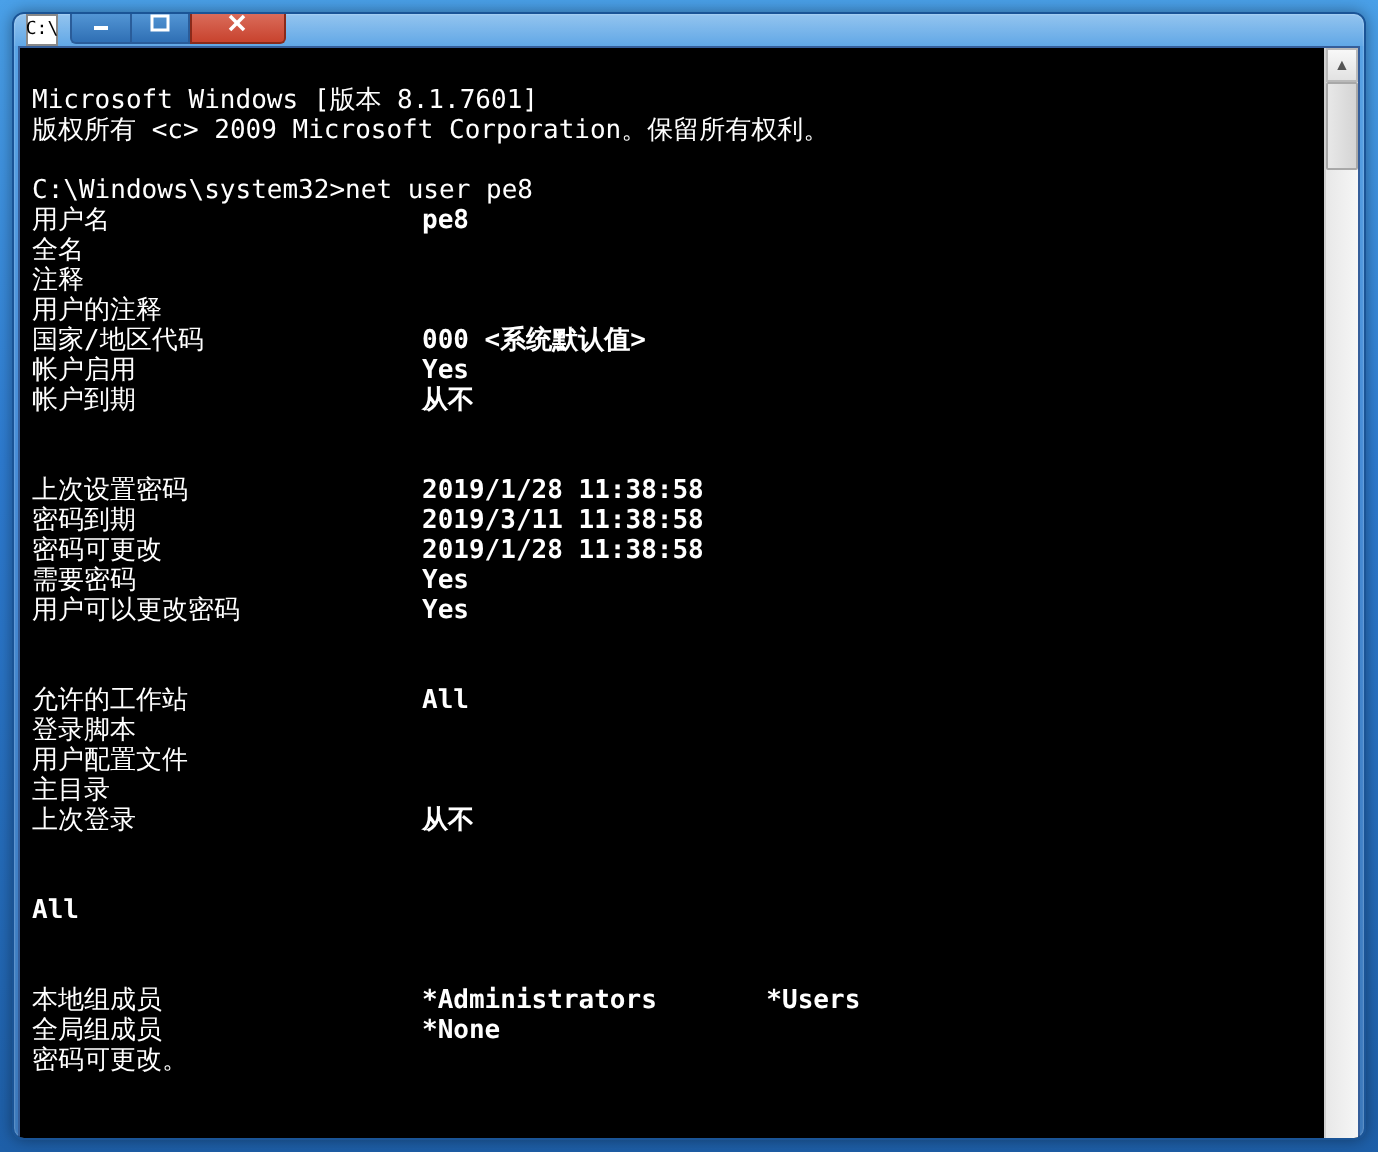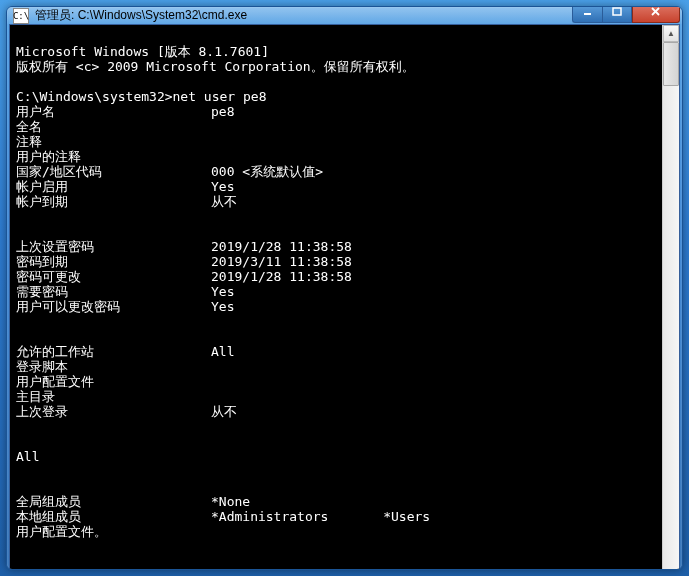--- a/index.html
+++ b/index.html
@@ -64,21 +64,21 @@
     flex: 1;
     padding: 4px 6px;
     font-family: "NSimSun", "SimSun", Consolas, monospace;
     font-size: 13px; line-height: 15px;
     color: #fff;
     white-space: pre;
     overflow: hidden;
   }
   .row { display: flex; }
   .lbl { width: 195px; flex-shrink: 0; }
-  .val { flex: 1; }
+  .val { flex: 1; font-weight: bold; }
   .scroll {
     width: 17px;
     background: linear-gradient(to right, #e8e8e8, #f6f6f6);
     border-left: 1px solid #cfcfcf;
     display: flex; flex-direction: column;
   }
   .scrollbtn {
     height: 17px;
     background: linear-gradient(to bottom, #f8f8f8, #e2e2e2);
     border: 1px solid #b9b9b9;
@@ -92,21 +92,20 @@
     border: 1px solid #a8a8a8;
     border-radius: 1px;
   }
 </style>
 </head>
 <body>
 
 <div class="window">
   <div class="titlebar">
     <div class="app-icon">C:\</div>
-    <div class="title">管理员: C:\Windows\System32\cmd.exe</div>
     <div class="window-controls">
       <div class="winbtn">
           <svg width="10" height="10">
             <line x1="1" y1="7" x2="8" y2="7" stroke="#fff" stroke-width="2"></line>
           </svg>
         </div>
       <div class="winbtn">
           <svg width="10" height="10">
             <rect x="1" y="1" width="8" height="7" fill="none" stroke="#fff" stroke-width="1.5"></rect>
           </svg>
@@ -122,21 +121,21 @@
   <div class="client">
     <div class="console">
 <span>Microsoft Windows [版本 8.1.7601]</span>
 <span>版权所有 &lt;c&gt; 2009 Microsoft Corporation。保留所有权利。</span>
 
 <span>C:\Windows\system32&gt;</span><span>net user pe8</span>
 <div class="row"><span class="lbl">用户名</span><span class="val">pe8</span></div><div class="row"><span class="lbl">全名</span><span class="val"></span></div><div class="row"><span class="lbl">注释</span><span class="val"></span></div><div class="row"><span class="lbl">用户的注释</span><span class="val"></span></div><div class="row"><span class="lbl">国家/地区代码</span><span class="val">000 &lt;系统默认值&gt;</span></div><div class="row"><span class="lbl">帐户启用</span><span class="val">Yes</span></div><div class="row"><span class="lbl">帐户到期</span><span class="val">从不</span></div><div style="height: 15px;">&nbsp;</div>
 <div class="row"><span class="lbl">上次设置密码</span><span class="val">2019/1/28 11:38:58</span></div><div class="row"><span class="lbl">密码到期</span><span class="val">2019/3/11 11:38:58</span></div><div class="row"><span class="lbl">密码可更改</span><span class="val">2019/1/28 11:38:58</span></div><div class="row"><span class="lbl">需要密码</span><span class="val">Yes</span></div><div class="row"><span class="lbl">用户可以更改密码</span><span class="val">Yes</span></div><div style="height: 15px;">&nbsp;</div>
 <div class="row"><span class="lbl">允许的工作站</span><span class="val">All</span></div><div class="row"><span class="lbl">登录脚本</span><span class="val"></span></div><div class="row"><span class="lbl">用户配置文件</span><span class="val"></span></div><div class="row"><span class="lbl">主目录</span><span class="val"></span></div><div class="row"><span class="lbl">上次登录</span><span class="val">从不</span></div><div style="height: 15px;">&nbsp;</div>
 <div class="row"><span class="val">All</span></div><div style="height: 15px;">&nbsp;</div>
-<div class="row"><span class="lbl">全局组成员</span><span class="val">*None</span></div><div class="row"><span class="lbl">本地组成员</span><span class="val">*Administrators       *Users</span></div><span>用户配置文件。</span>
+<div class="row"><span class="lbl">本地组成员</span><span class="val">*Administrators       *Users</span></div><div class="row"><span class="lbl">全局组成员</span><span class="val">*None</span></div><span>密码可更改。</span>
 
 
 <span>C:\Windows\system32&gt;</span></div>
     <div class="scroll">
       <div class="scrollbtn">▲</div>
       <div class="scrolltrack">
         <div class="scrollthumb"></div>
       </div>
 
     </div>

